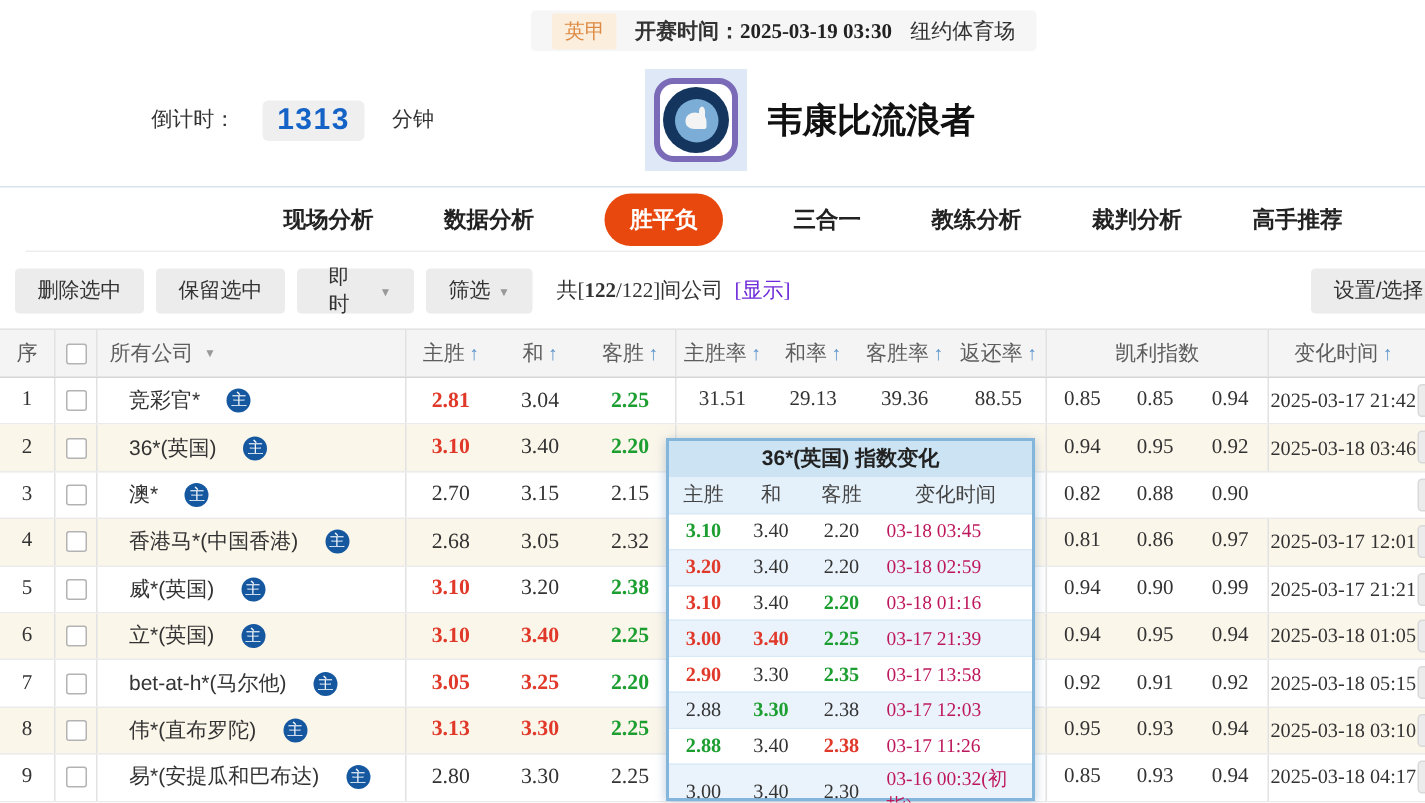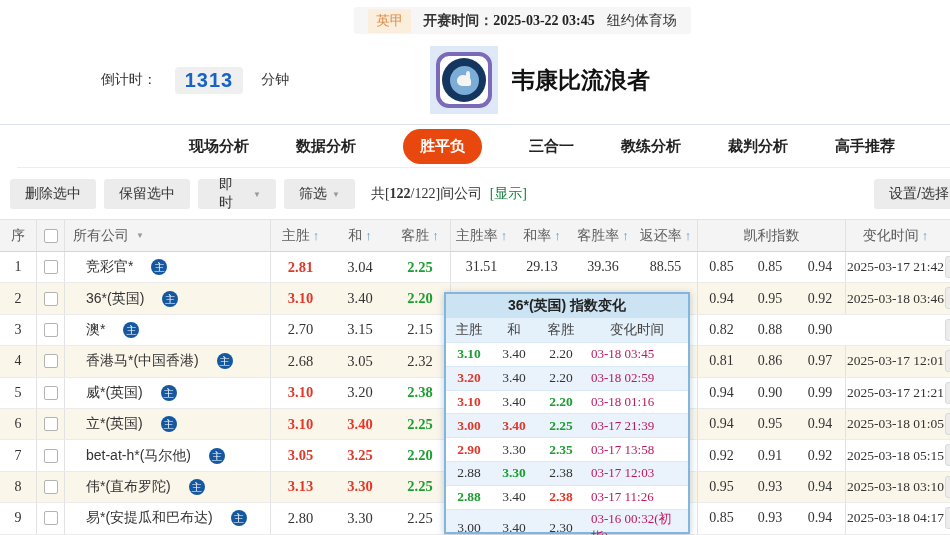--- a/index.html
+++ b/index.html
@@ -54,21 +54,21 @@
   .nav-tab.active { background:#e8480d; color:#fff; padding:8px 17px; border-radius:18px; }
 
   
   .toolbar { position:absolute; top:169px; left:0; width:950px; height:50px;
     display:flex; align-items:center; gap:8px; padding:0 10px; }
   .tbtn { background:#ececec; border:none; border-radius:3px; height:30px; padding:0 15px;
     font-size:14px; color:#333; font-family:inherit; display:flex; align-items:center; gap:14px; }
   .dd-arrow { color:#999; font-size:8px; }
   .count-text { font-size:14px; color:#333; margin-left:8px; }
   .count-bold { font-weight:bold; }
-  .show-link { color:#15803d; margin-left:4px; cursor:pointer; }
+  .show-link { color:#6d28d9; margin-left:4px; cursor:pointer; }
   .settings-btn { position:absolute; right:-14px; top:10px; }
 
   
   .cols { display:grid;
     grid-template-columns:36px 28px 206px 60px 60px 60px 62px 60px 62px 63px 48px 50px 50px 100px 5px; }
   .thead { position:absolute; top:219px; left:0; width:950px; height:33px; background:#f4f4f4;
     border-top:1px solid #e3e3e3; border-bottom:1px solid #d6d6d6; font-size:14px; color:#5d5d5d; }
   .thead .hc { display:flex; align-items:center; justify-content:center; gap:3px; }
   .bl { border-left:1px solid #e2e2e2; }
   .sort { color:#5d96cc; font-weight:bold; font-size:13px; }
@@ -108,21 +108,21 @@
 </style>
 </head>
 <body>
 
 <div class="page">
 
   <div class="match-bar">
     <div class="match-pill">
       <span class="league-tag">英甲</span>
       <span>
-        <span class="kick-label">开赛时间：</span><span class="kick-value num">2025-03-22 03:45</span>
+        <span class="kick-label">开赛时间：</span><span class="kick-value num">2025-03-19 03:30</span>
       </span>
       <span class="venue">纽约体育场</span>
     </div>
   </div>
 
   <div class="teams">
     <div class="team-cell">
       <span class="countdown">
         <span>倒计时：</span>
         <span class="cd-value">1313</span>

